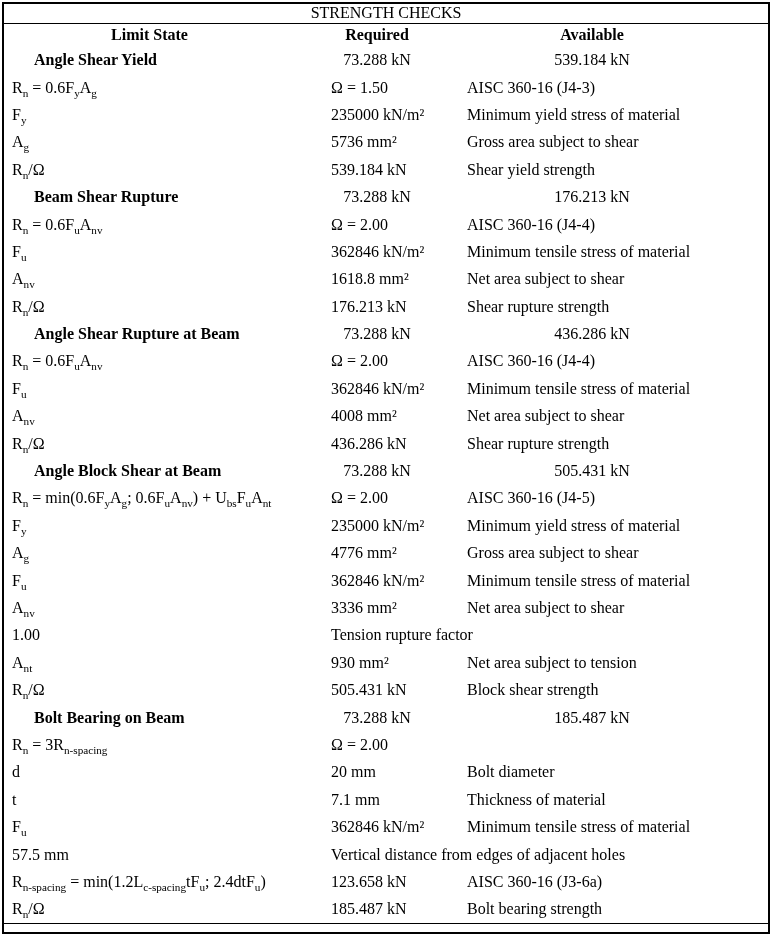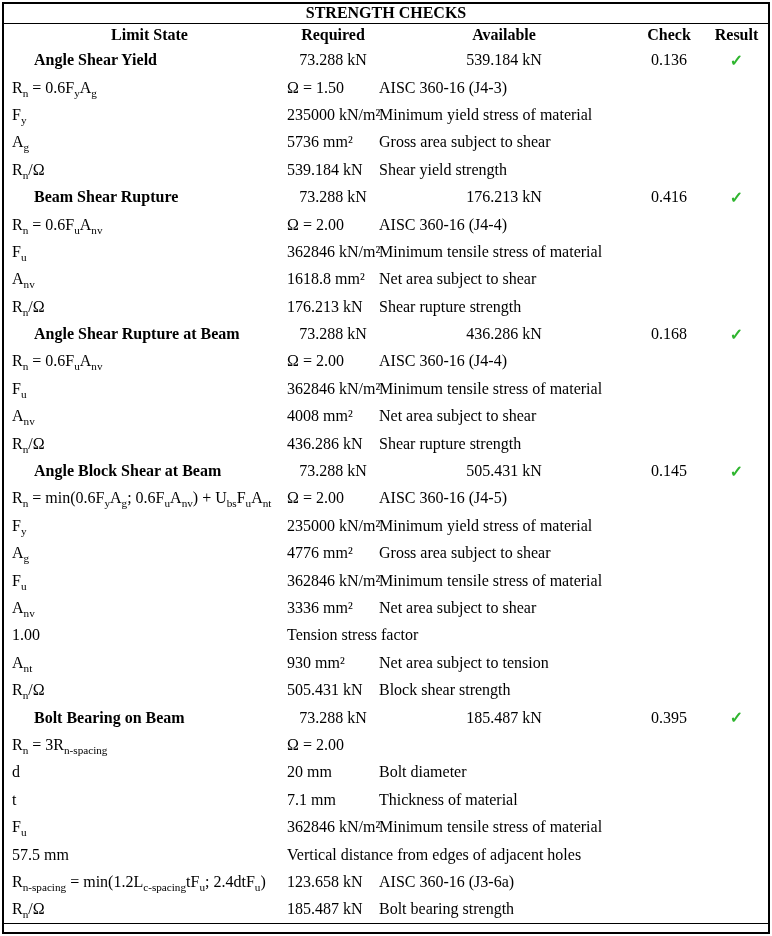--- a/index.html
+++ b/index.html
@@ -8,30 +8,31 @@
     font-family: "Liberation Serif", "DejaVu Serif", serif;
     font-size: 16px; color: #000000;
   }
   .report {
     position: absolute; left: 2px; top: 2px; width: 768px; height: 932px;
     box-sizing: border-box; border: 2px solid #000000;
     display: flex; flex-direction: column; background: #ffffff;
   }
   .title-row {
     height: 21px; display: flex; align-items: center; justify-content: center;
-    font-weight: bold;
+    font-weight: normal;
   }
   .rule { height: 0; border-top: 1px solid #000000; width: 100%; }
   .row {
     display: grid;
     grid-template-columns: 275px 92px 250px 80px 55px;
     padding-left: 8px;
     align-items: center;
     height: 27.4px;
     flex: 0 0 auto;
+    gap: 44px;
   }
   .header-row { height: 23px; font-weight: bold; }
   .c { white-space: nowrap; overflow: visible; }
   .ctr { text-align: center; }
   .name { font-weight: bold; margin-left: 22px; }
   .desc { }
   .desc.avail { font-style: normal; }
   sub { font-size: 0.7em; line-height: 0; }
   .passicon { font-weight: bold; font-size: 16px; }
   .bottom { margin-top: auto; }
@@ -159,21 +160,21 @@
         <div class="c">362846 kN/m²</div>
         <div class="c desc">Minimum tensile stress of material</div>
       </div>
       <div class="row detail-row">
         <div class="c formula">A<sub>nv</sub></div>
         <div class="c">3336 mm²</div>
         <div class="c desc">Net area subject to shear</div>
       </div>
       <div class="row detail-row">
         <div class="c">1.00</div>
-        <div class="c desc">Tension stress factor</div>
+        <div class="c desc">Tension rupture factor</div>
       </div>
       <div class="row detail-row">
         <div class="c formula">A<sub>nt</sub></div>
         <div class="c">930 mm²</div>
         <div class="c desc">Net area subject to tension</div>
       </div>
       <div class="row detail-row">
         <div class="c formula">R<sub>n</sub>/Ω</div>
         <div class="c">505.431 kN</div>
         <div class="c desc">Block shear strength</div>

